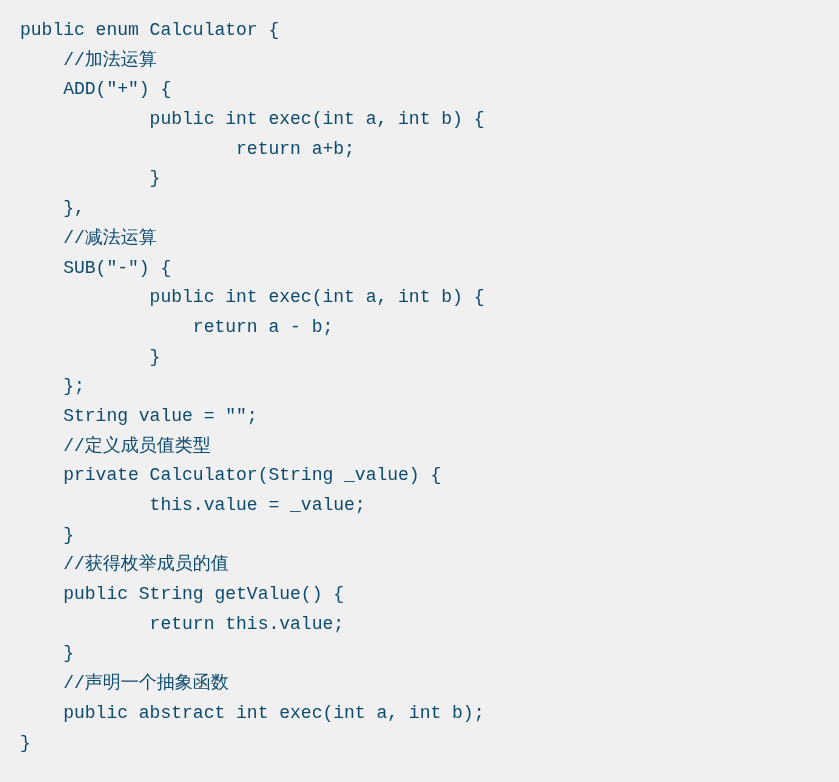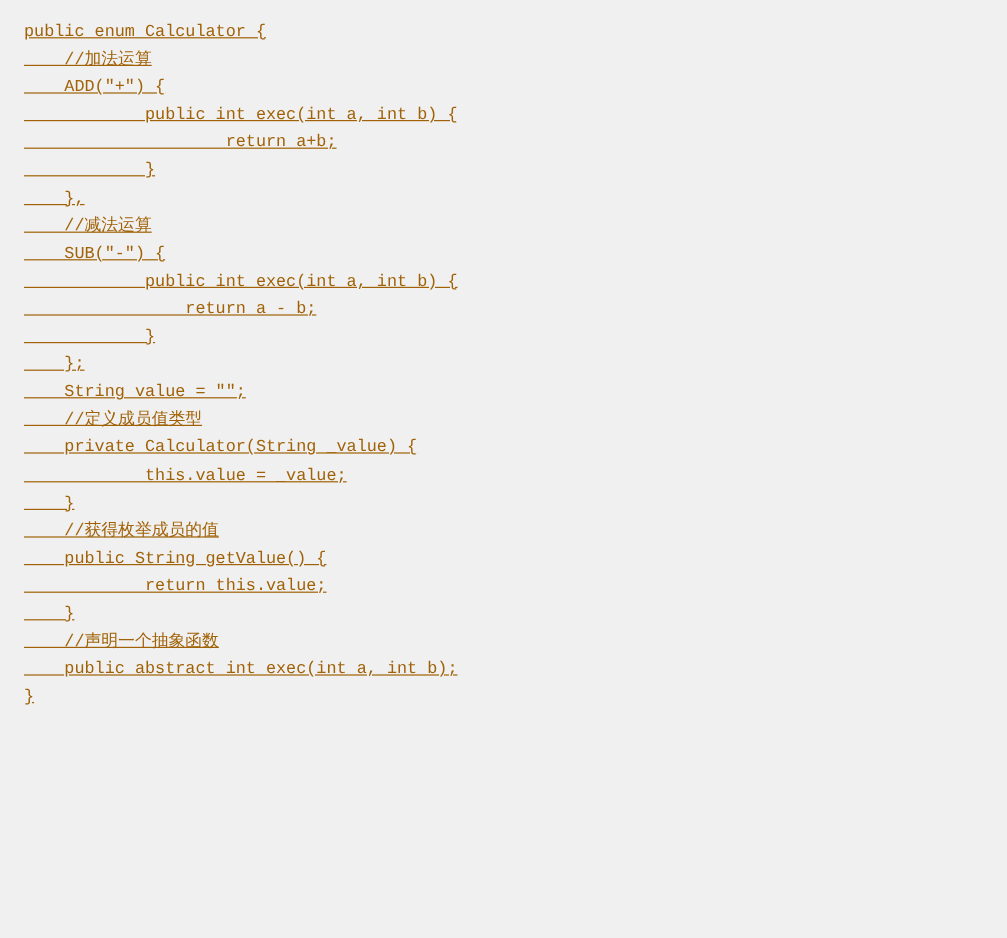--- a/index.html
+++ b/index.html
@@ -20,26 +20,25 @@
 
     .code-container {
       width: 839px;
       height: 782px;
       background-color: #f0f0f0;
       padding: 16px 20px;
       overflow: hidden;
     }
 
     .code-block {
-      color: #a16207;
+      color: #0c4a6e;
       white-space: pre;
       font-family: 'Courier New', Courier, monospace;
-      font-size: 14px;
+      font-size: 18px;
       line-height: 1.65;
-      text-decoration: underline;
     }
   </style>
 </head>
 <body>
 
 <div class="code-container">
   <pre class="code-block" id="code-output">public enum Calculator {
     //加法运算
     ADD("+") {
             public int exec(int a, int b) {

